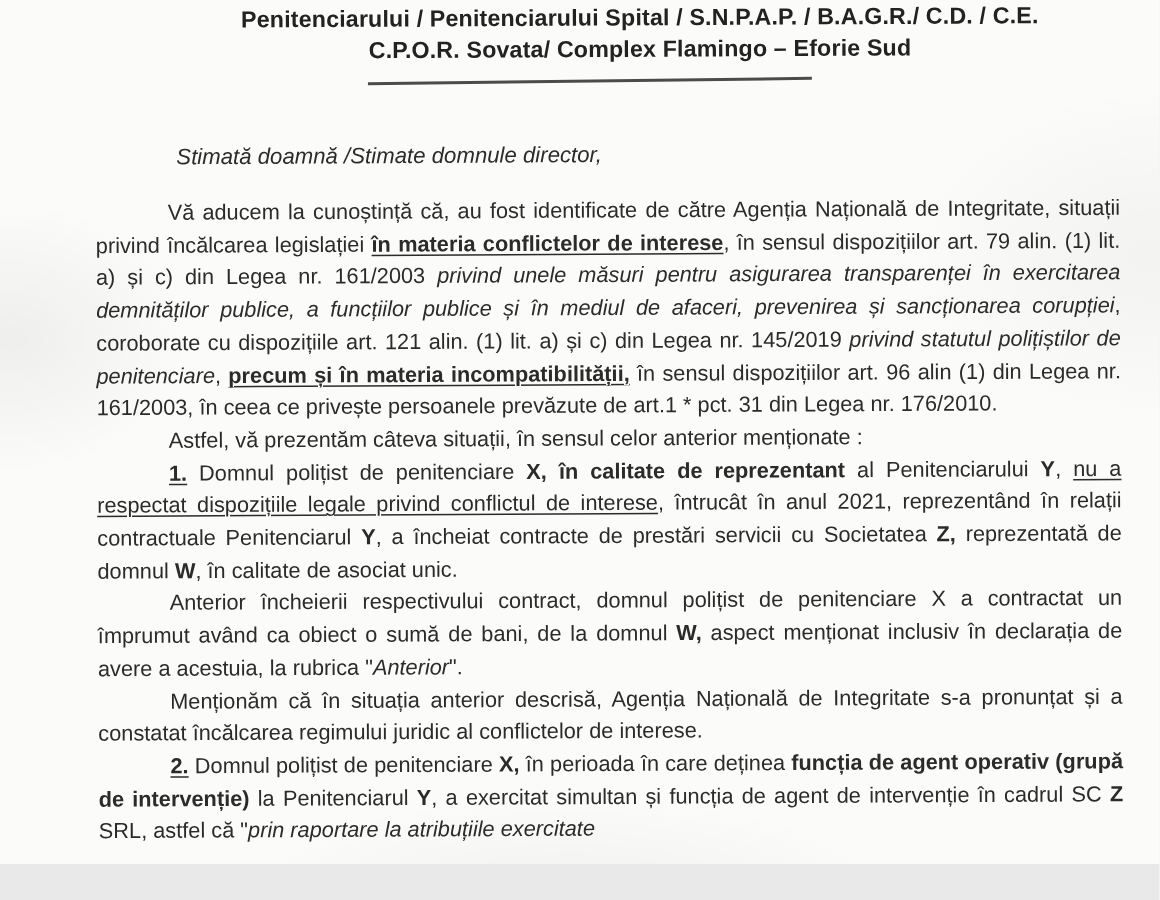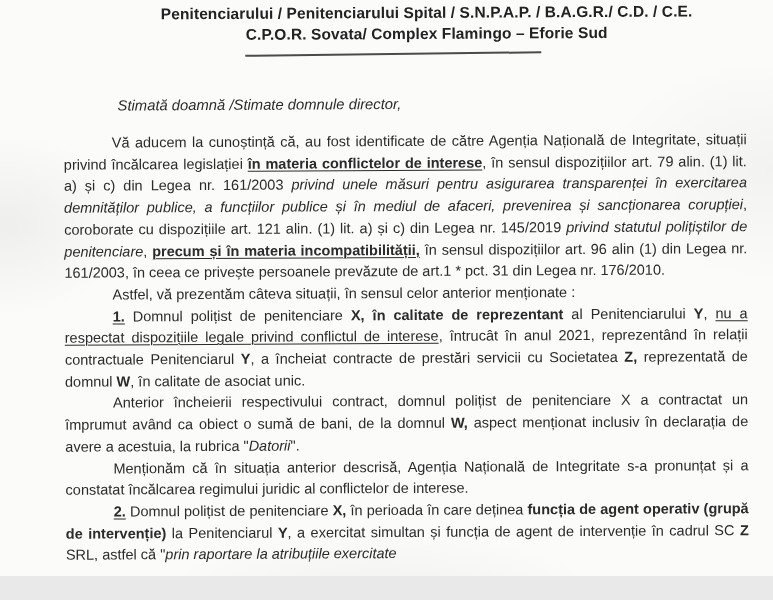--- a/index.html
+++ b/index.html
@@ -80,20 +80,20 @@
     </div>
 
     <div class="rule"></div>
 
     <div class="content">
       <div class="salutation">Stimată doamnă /Stimate domnule director,</div>
       <div class="body-text" id="letter-body">
           <p class="para"><span class="">Vă aducem la cunoștință că, au fost identificate de către Agenția Națională de Integritate, situații privind încălcarea legislației </span><span class=" r-b r-u">în materia conflictelor de interese</span><span class="">, în sensul dispozițiilor art. 79 alin. (1) lit. a) și c) din Legea nr. 161/2003 </span><span class=" r-i">privind unele măsuri pentru asigurarea transparenței în exercitarea demnităților publice, a funcțiilor publice și în mediul de afaceri, prevenirea și sancționarea corupției</span><span class="">, coroborate cu dispozițiile art. 121 alin. (1) lit. a) și c) din Legea nr. 145/2019 </span><span class=" r-i">privind statutul polițiștilor de penitenciare</span><span class="">, </span><span class=" r-b r-u">precum și în materia incompatibilității,</span><span class=""> în sensul dispozițiilor art. 96 alin (1) din Legea nr. 161/2003, în ceea ce privește persoanele prevăzute de art.1 * pct. 31 din Legea nr. 176/2010.</span></p>
           <p class="para"><span class="">Astfel, vă prezentăm câteva situații, în sensul celor anterior menționate :</span></p>
           <p class="para"><span class=" r-b r-u">1.</span><span class=""> Domnul polițist de penitenciare </span><span class=" r-b">X, în calitate de reprezentant</span><span class=""> al Penitenciarului </span><span class=" r-b">Y</span><span class="">, </span><span class=" r-u">nu a respectat dispozițiile legale privind conflictul de interese</span><span class="">, întrucât în anul 2021, reprezentând în relații contractuale Penitenciarul </span><span class=" r-b">Y</span><span class="">, a încheiat contracte de prestări servicii cu Societatea </span><span class=" r-b">Z,</span><span class=""> reprezentată de domnul </span><span class=" r-b">W</span><span class="">, în calitate de asociat unic.</span></p>
-          <p class="para"><span class="">Anterior încheierii respectivului contract, domnul polițist de penitenciare X a contractat un împrumut având ca obiect o sumă de bani, de la domnul </span><span class=" r-b">W,</span><span class=""> aspect menționat inclusiv în declarația de avere a acestuia, la rubrica "</span><span class=" r-i">Datorii</span><span class="">".</span></p>
+          <p class="para"><span class="">Anterior încheierii respectivului contract, domnul polițist de penitenciare X a contractat un împrumut având ca obiect o sumă de bani, de la domnul </span><span class=" r-b">W,</span><span class=""> aspect menționat inclusiv în declarația de avere a acestuia, la rubrica "</span><span class=" r-i">Anterior</span><span class="">".</span></p>
           <p class="para"><span class="">Menționăm că în situația anterior descrisă, Agenția Națională de Integritate s-a pronunțat și a constatat încălcarea regimului juridic al conflictelor de interese.</span></p>
           <p class="para"><span class=" r-b r-u">2.</span><span class=""> Domnul polițist de penitenciare </span><span class=" r-b">X,</span><span class=""> în perioada în care deținea </span><span class=" r-b">funcția de agent operativ (grupă de intervenție)</span><span class=""> la Penitenciarul </span><span class=" r-b">Y</span><span class="">, a exercitat simultan și funcția de agent de intervenție în cadrul SC </span><span class=" r-b">Z</span><span class=""> SRL, astfel că "</span><span class=" r-i">prin raportare la atribuțiile exercitate</span></p>
         </div>
     </div>
 
   </div>
 </div>
 
 </body></html>

